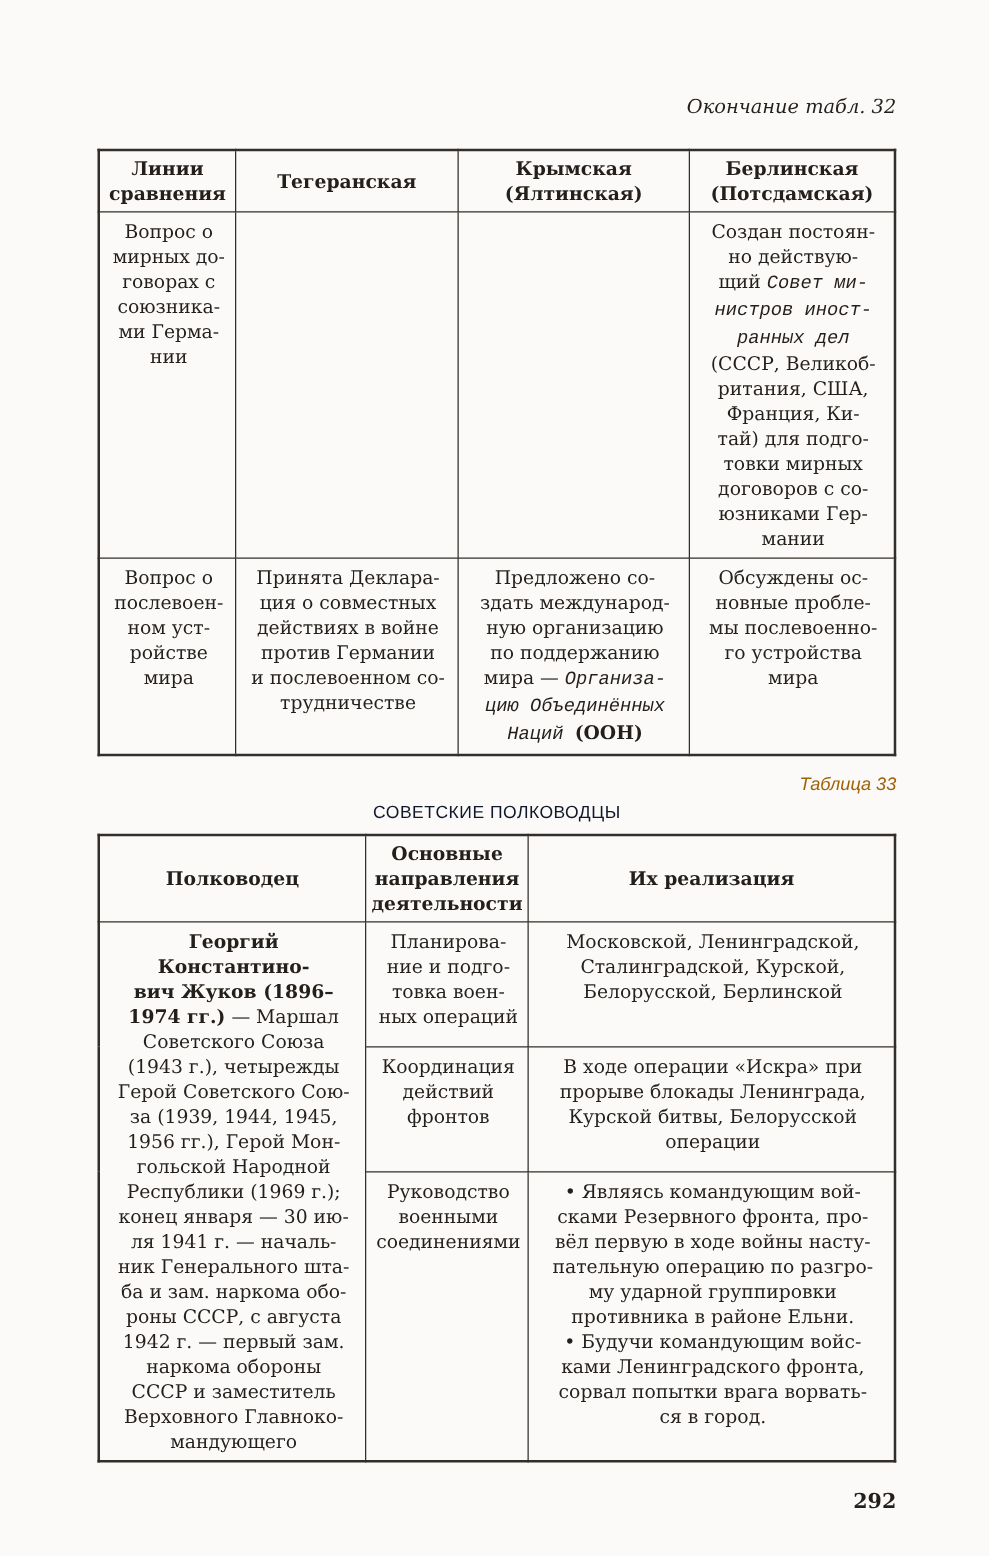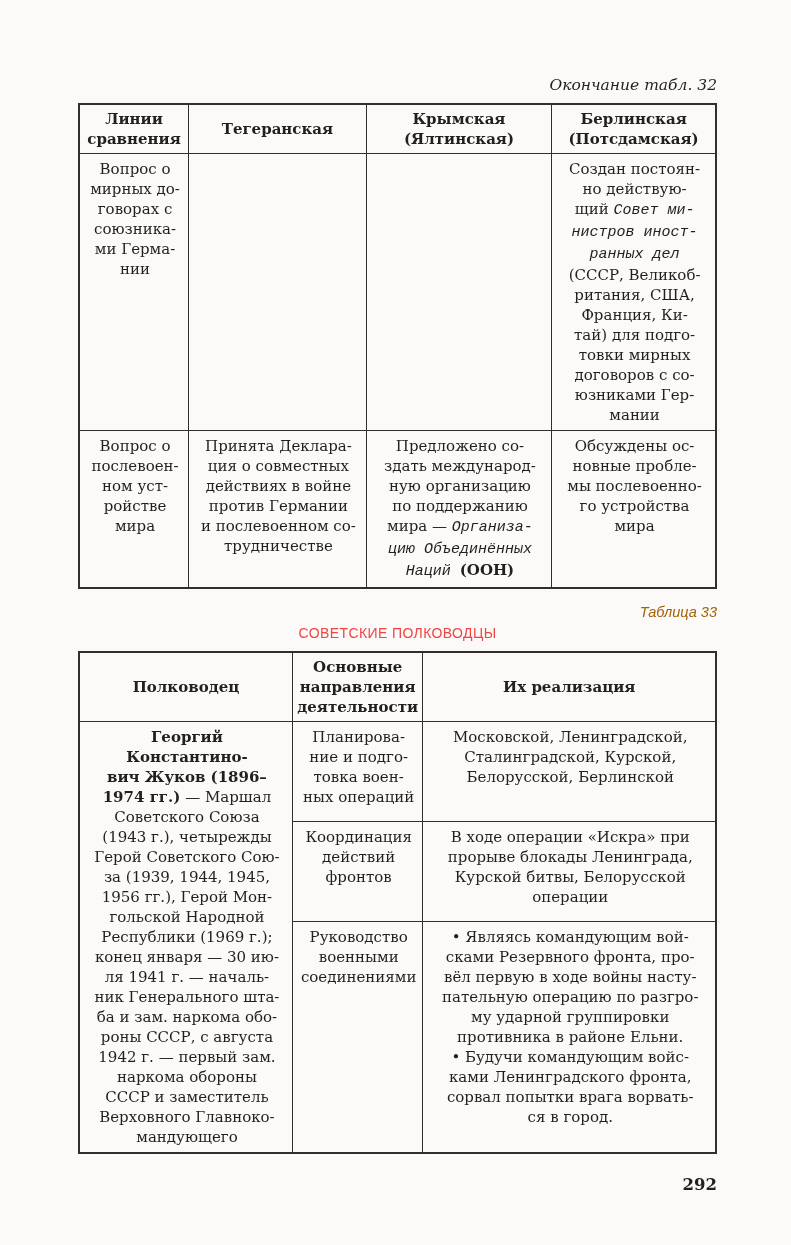--- a/index.html
+++ b/index.html
@@ -10,21 +10,21 @@
     font-family: "DejaVu Serif", serif;
     color: #241f1b;
     overflow: hidden;
   }
   .page { padding: 76px 74px 0 78px; }
 
   .cap-32 {
     text-align: right;
     font-style: italic;
     font-size: 15.5px;
-    margin-bottom: 9px;
+    margin-bottom: 25px;
   }
 
   table {
     width: 100%;
     border-collapse: collapse;
     table-layout: fixed;
     border: 2px solid #332e29;
   }
   th, td {
     border: 1px solid #332e29;
@@ -57,21 +57,21 @@
     font-style: italic;
     font-size: 14.5px;
     color: #a16207;
     margin: 15px 0 5px;
   }
   .title-33 {
     text-align: center;
     font-family: "Liberation Sans", sans-serif;
     font-size: 14px;
     letter-spacing: 0.4px;
-    color: #ef4444;
+    color: #0f172a;
     margin-bottom: 10px;
   }
 
   .t33 .c1 { width: 33.5%; }
   .t33 .c2 { width: 20.5%; }
   .t33 .c3 { width: 46%; }
 
   .page-number {
     font-weight: bold;
     font-size: 16.5px;

